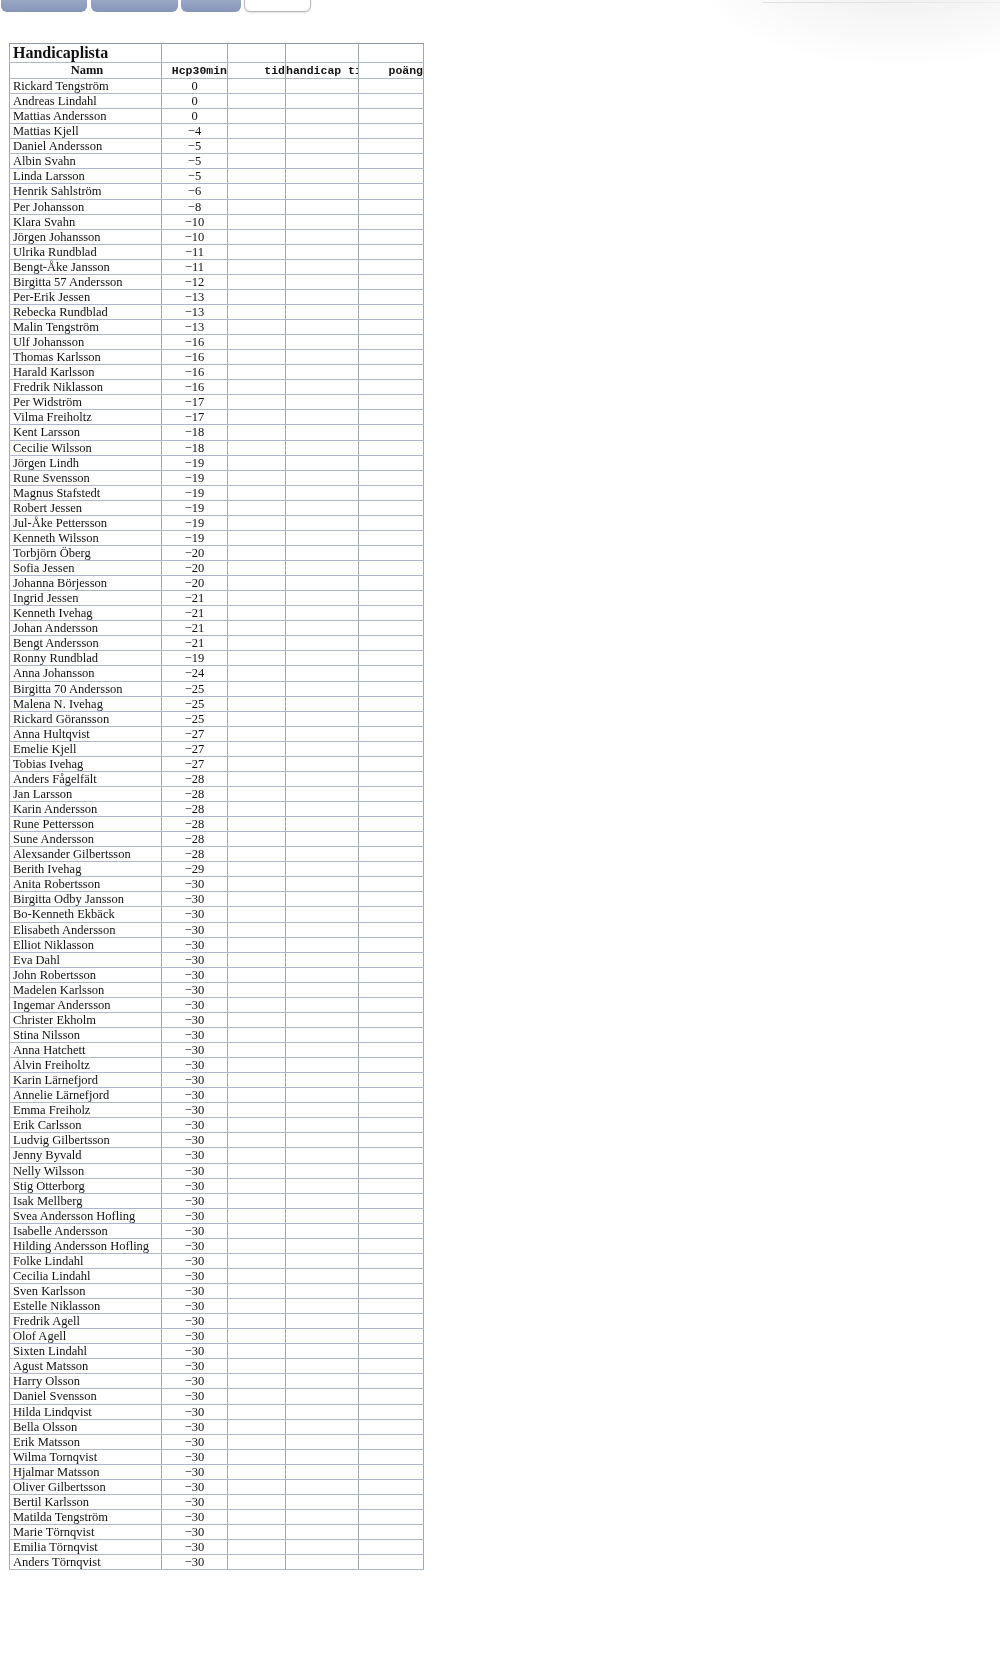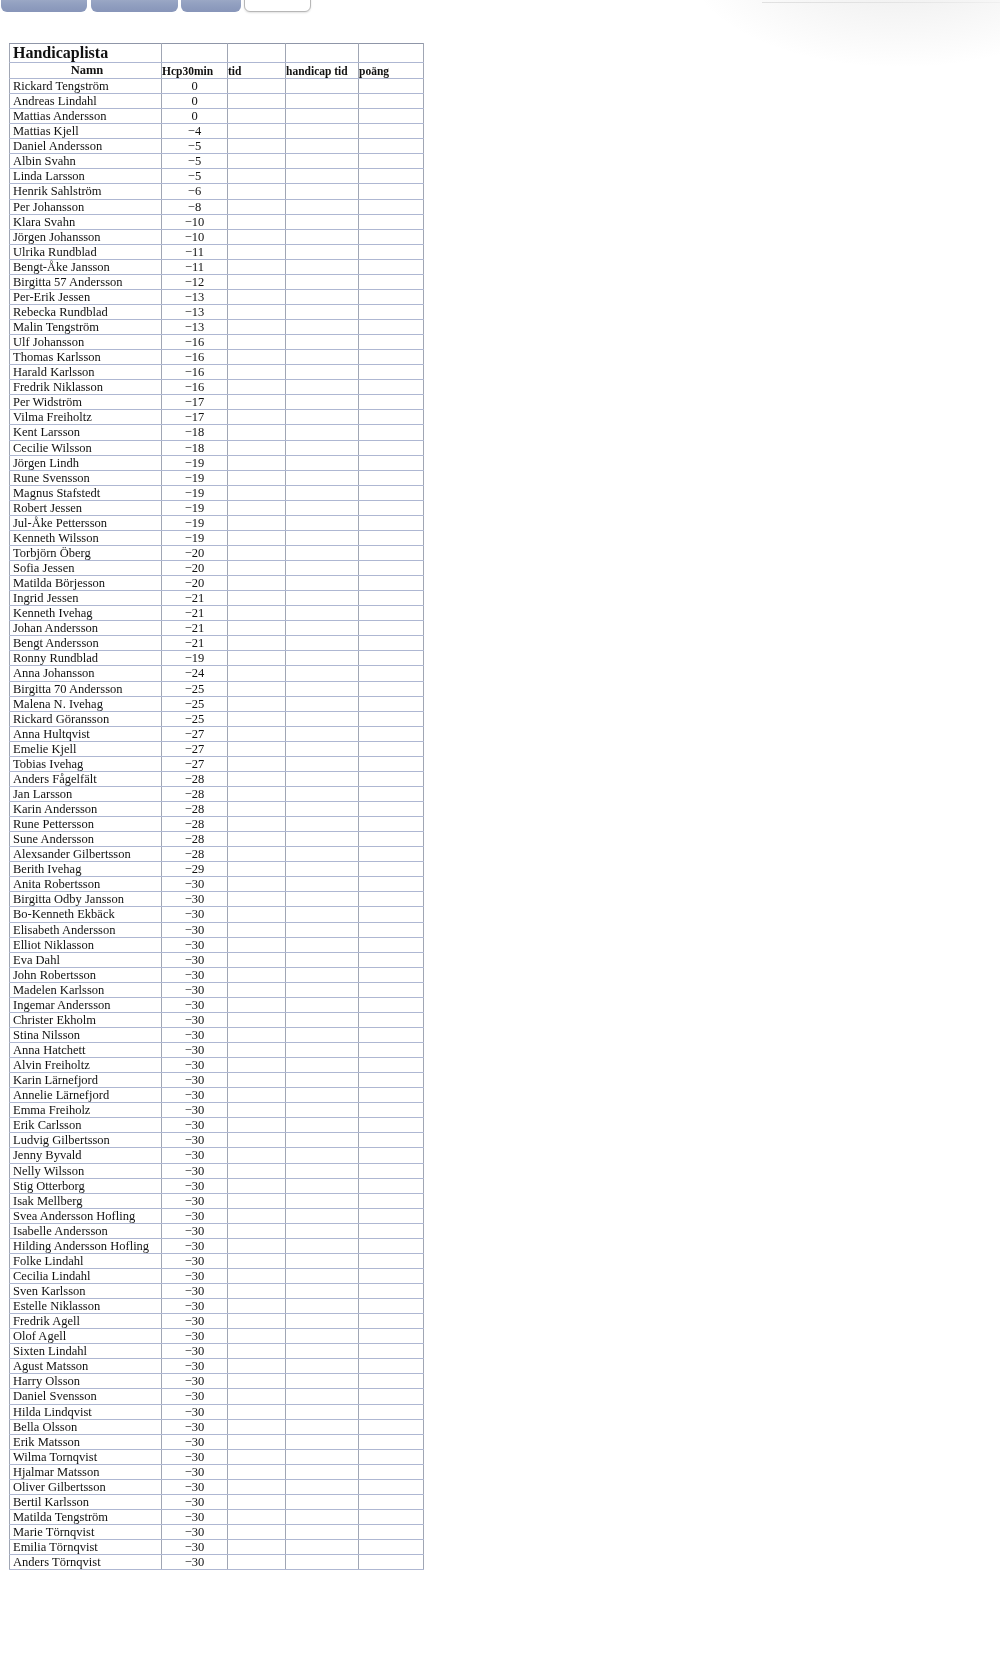--- a/index.html
+++ b/index.html
@@ -42,22 +42,22 @@
   col.c-htid { width:73px; } col.c-poang { width:65px; }
 
   td, th { border-left:1px solid #a0a6b4; border-right:1px solid #a0a6b4;
            border-top:1px solid #aeb7d2; border-bottom:1px solid #aeb7d2;
            overflow:hidden; white-space:nowrap; }
 
   tr.title-row td { height:19px; border-top:1px solid #8f96a8; }
   td.title-cell { font-size:16px; font-weight:bold; padding-left:3px;
                   font-family:"Liberation Serif", serif; }
 
-  tr.header-row th { height:15px; font-size:12.5px; text-align:left;
-                     font-family:Liberation Serif, serif;
+  tr.header-row th { height:15px; font-size:12.5px; text-align:right;
+                     font-family:Liberation Mono, monospace;
                      font-weight:bold; letter-spacing:0; font-size:11.5px; }
   tr.header-row th.h-name { text-align:center; padding-left:3px;
                             font-family:"Liberation Serif", serif;
                             font-size:12.5px; }
 
   tr.data-row td { height:15.07px; font-size:12.5px; line-height:14px; }
   tr.data-row td:first-child { padding-left:3px; }
   tr.data-row td.num { text-align:center; }
 </style>
 </head>
@@ -324,21 +324,21 @@
           <td></td>
         </tr>
         <tr class="data-row">
           <td>Sofia Jessen</td>
           <td class="num">−20</td>
           <td></td>
           <td></td>
           <td></td>
         </tr>
         <tr class="data-row">
-          <td>Matilda Börjesson</td>
+          <td>Johanna Börjesson</td>
           <td class="num">−20</td>
           <td></td>
           <td></td>
           <td></td>
         </tr>
         <tr class="data-row">
           <td>Ingrid Jessen</td>
           <td class="num">−21</td>
           <td></td>
           <td></td>

